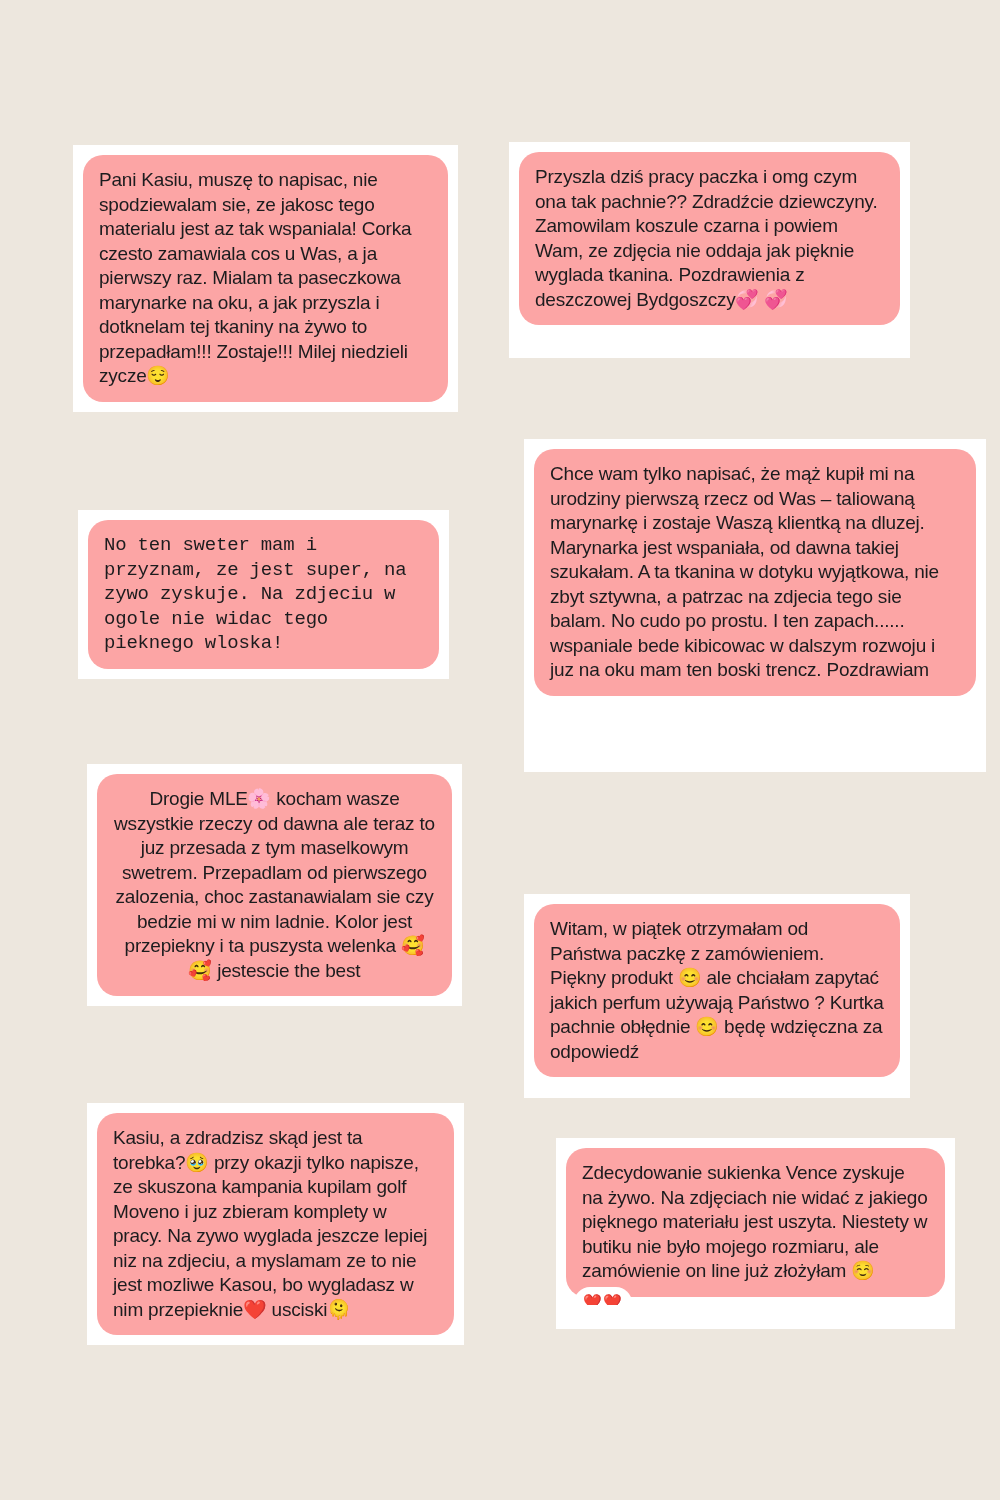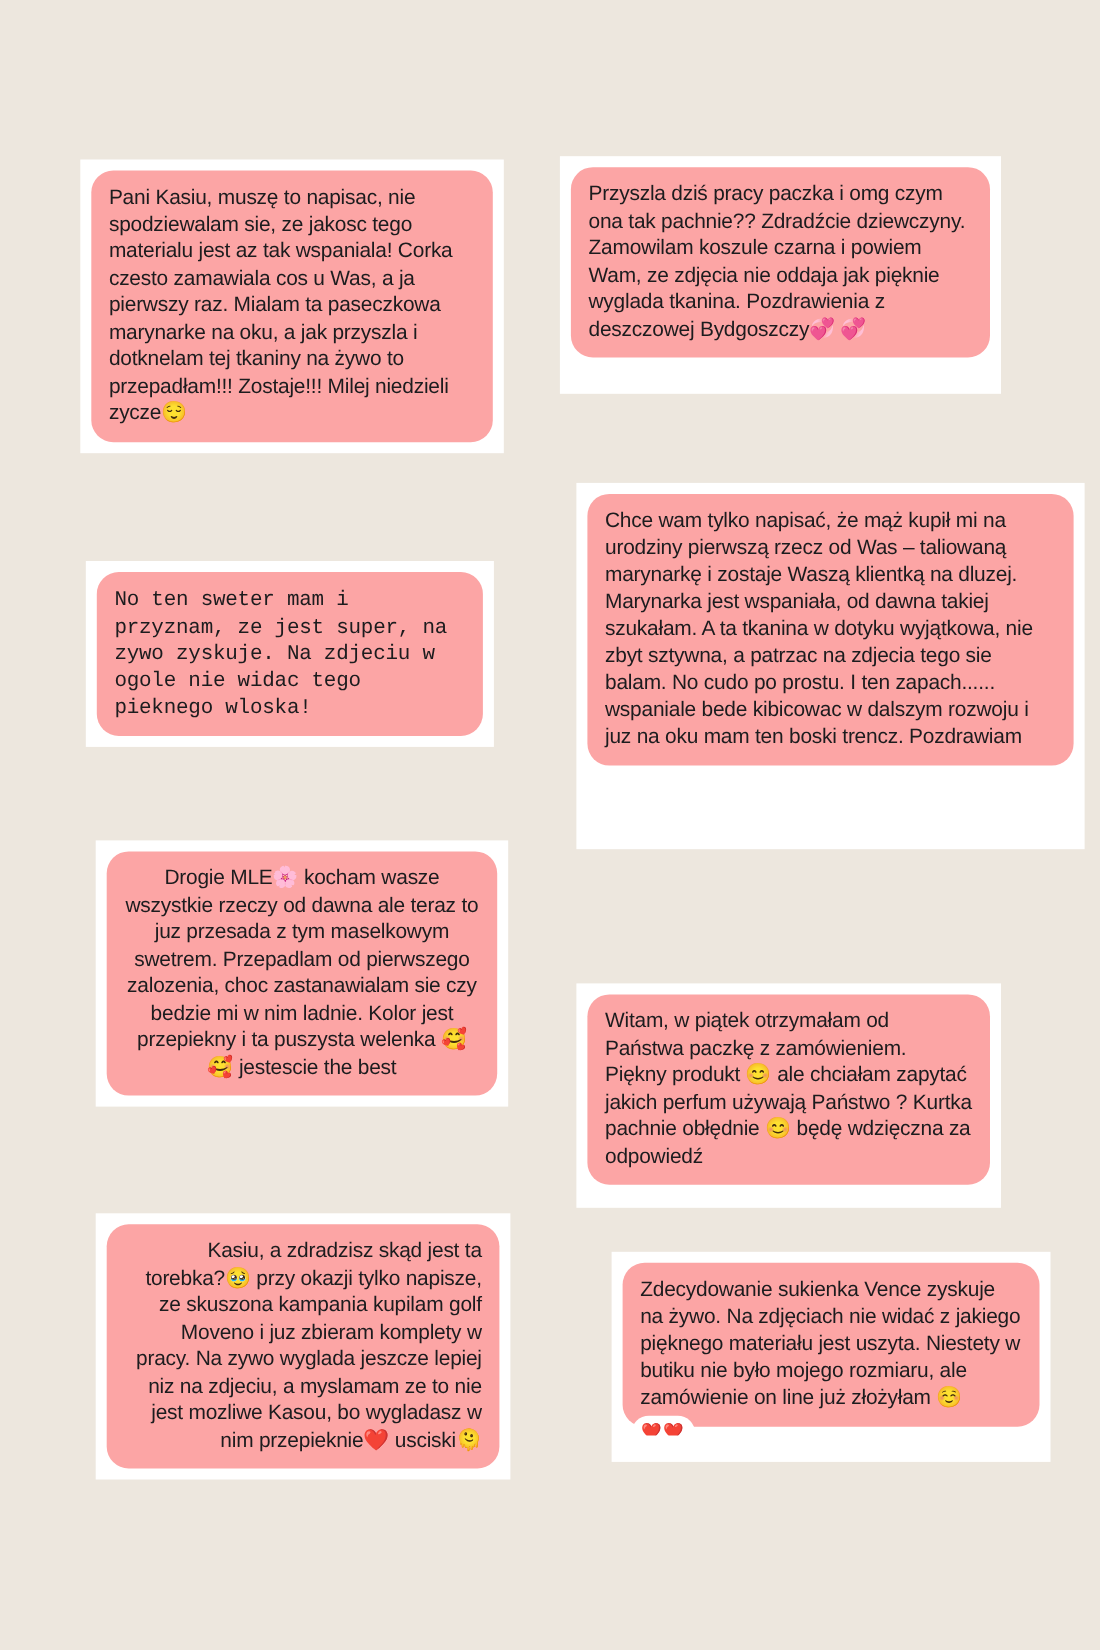--- a/index.html
+++ b/index.html
@@ -26,21 +26,21 @@
     letter-spacing: -0.2px;
     color: #1C1C1E;
     word-wrap: break-word;
   }
   .c1 { left: 73px;  top: 145px;  width: 385px; min-height: 265px; }
   .c2 { left: 509px; top: 142px;  width: 401px; min-height: 216px; }
   .c3 { left: 78px;  top: 510px;  width: 371px; min-height: 147px; font-family: Liberation Mono, monospace; }
   .c4 { left: 524px; top: 439px;  width: 462px; min-height: 333px; }
   .c5 { left: 87px;  top: 764px;  width: 375px; min-height: 229px; text-align: center; }
   .c6 { left: 524px; top: 853px;  width: 386px; min-height: 204px; margin-top: 41px; }
-  .c7 { left: 87px;  top: 1103px; width: 377px; min-height: 223px; text-align: right; }
+  .c7 { left: 87px;  top: 1103px; width: 377px; min-height: 223px; }
   .c8 { left: 556px; top: 1138px; width: 399px; min-height: 191px; }
   .partial-bubble {
     position: relative;
     z-index: 2;
     margin: -10px 0 0 8px;
     width: 58px;
     height: 18px;
     overflow: hidden;
     background: #FFFFFF;
     border-radius: 16px 16px 0 0;

